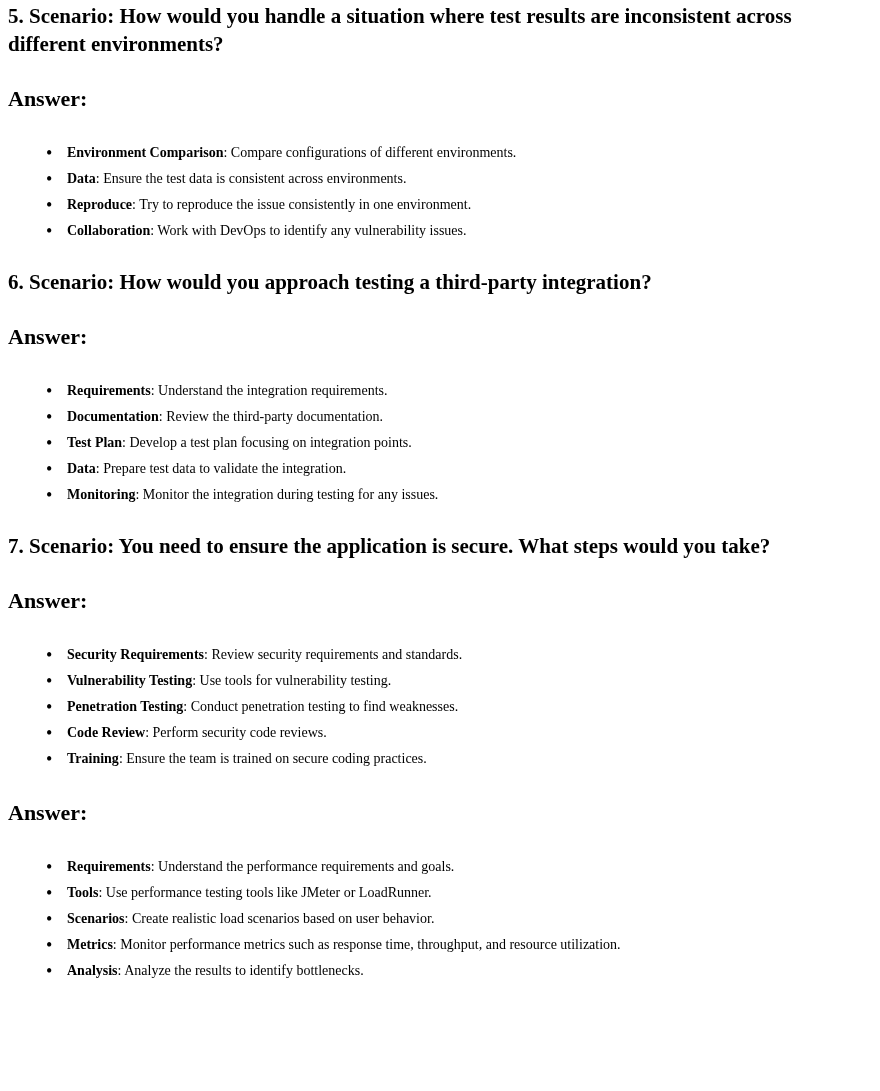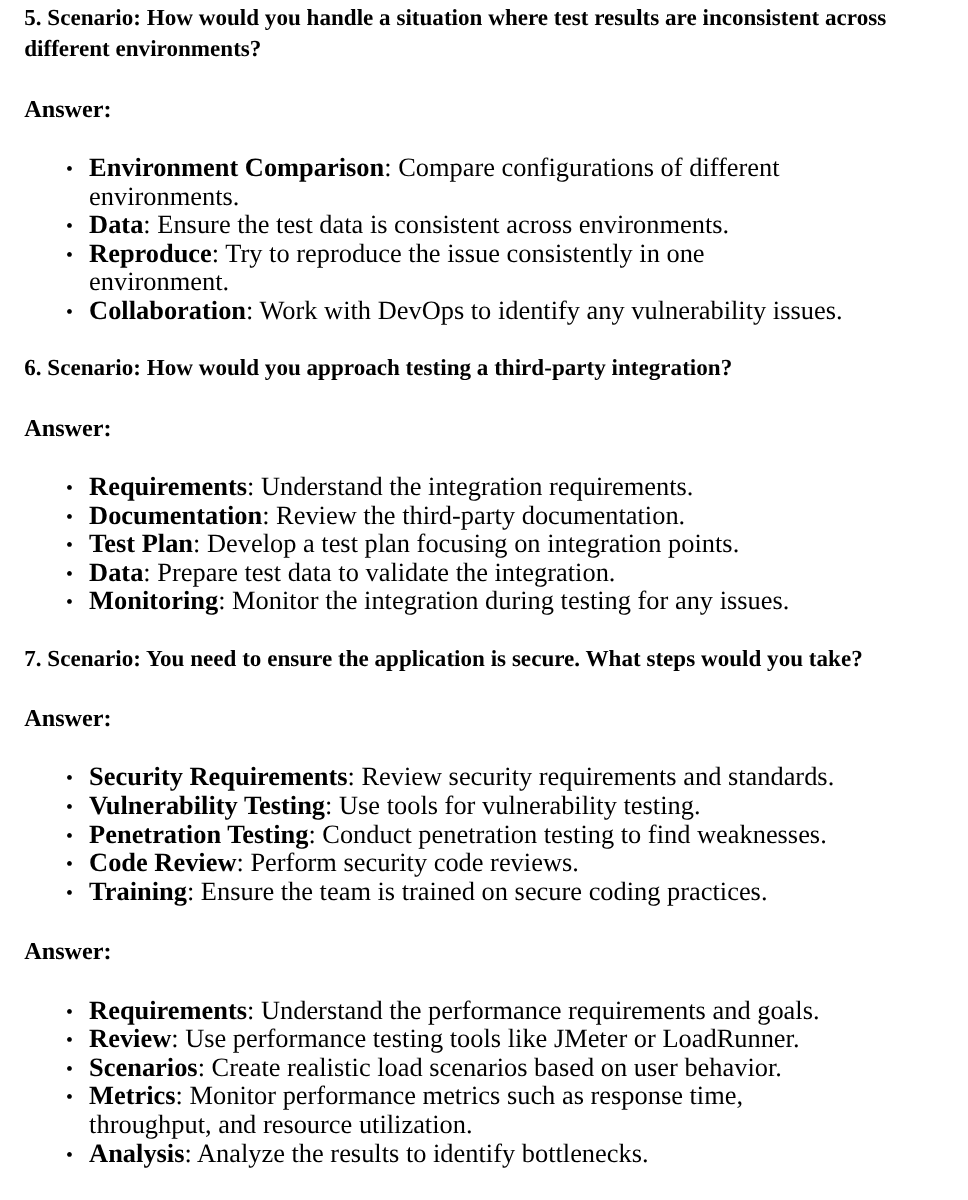--- a/index.html
+++ b/index.html
@@ -5,42 +5,42 @@
   * { margin: 0; padding: 0; box-sizing: border-box; }
   html, body { background: #ffffff; }
   body {
     width: 880px;
     height: 1091px;
     overflow: hidden;
     color: #000000;
     font-family: "Liberation Serif", "DejaVu Serif", serif;
     -webkit-font-smoothing: antialiased;
   }
-  .page { padding: 2px 28px 0 22px; }
+  .page { padding: 2px 28px 0 8px; }
   .question {
     font-size: 21px;
     line-height: 28px;
     font-weight: bold;
     margin-top: 24px;
   }
   .qa-section:first-child .question { margin-top: 0; }
   .answer {
     font-size: 22px;
     line-height: 26px;
     font-weight: bold;
     margin-top: 28px;
   }
   .bullets {
     list-style: none;
     margin: 28px 86px 0 0;
     padding: 0;
   }
   .bullet-item {
     position: relative;
-    font-size: 24px;
+    font-size: 14px;
     line-height: 26px;
     padding-left: 59px;
   }
   .bullet-item::before {
     content: "\2022";
     position: absolute;
     left: 38px;
     top: 0;
     font-size: 18px;
   }
@@ -94,21 +94,21 @@
 
   <li class="bullet-item"><strong class="term">Training</strong><span class="desc">: Ensure the team is trained on secure coding practices.</span></li>
 </ul>
   </section>
 
   <section class="qa-section">
     <p class="answer">Answer:</p>
     <ul class="bullets">
   <li class="bullet-item"><strong class="term">Requirements</strong><span class="desc">: Understand the performance requirements and goals.</span></li>
 
-  <li class="bullet-item"><strong class="term">Review</strong><span class="desc">: Use performance testing tools like JMeter or LoadRunner.</span></li>
+  <li class="bullet-item"><strong class="term">Tools</strong><span class="desc">: Use performance testing tools like JMeter or LoadRunner.</span></li>
 
   <li class="bullet-item"><strong class="term">Scenarios</strong><span class="desc">: Create realistic load scenarios based on user behavior.</span></li>
 
   <li class="bullet-item"><strong class="term">Metrics</strong><span class="desc">: Monitor performance metrics such as response time, throughput, and resource utilization.</span></li>
 
   <li class="bullet-item"><strong class="term">Analysis</strong><span class="desc">: Analyze the results to identify bottlenecks.</span></li>
 </ul>
   </section>
 </main>
 

